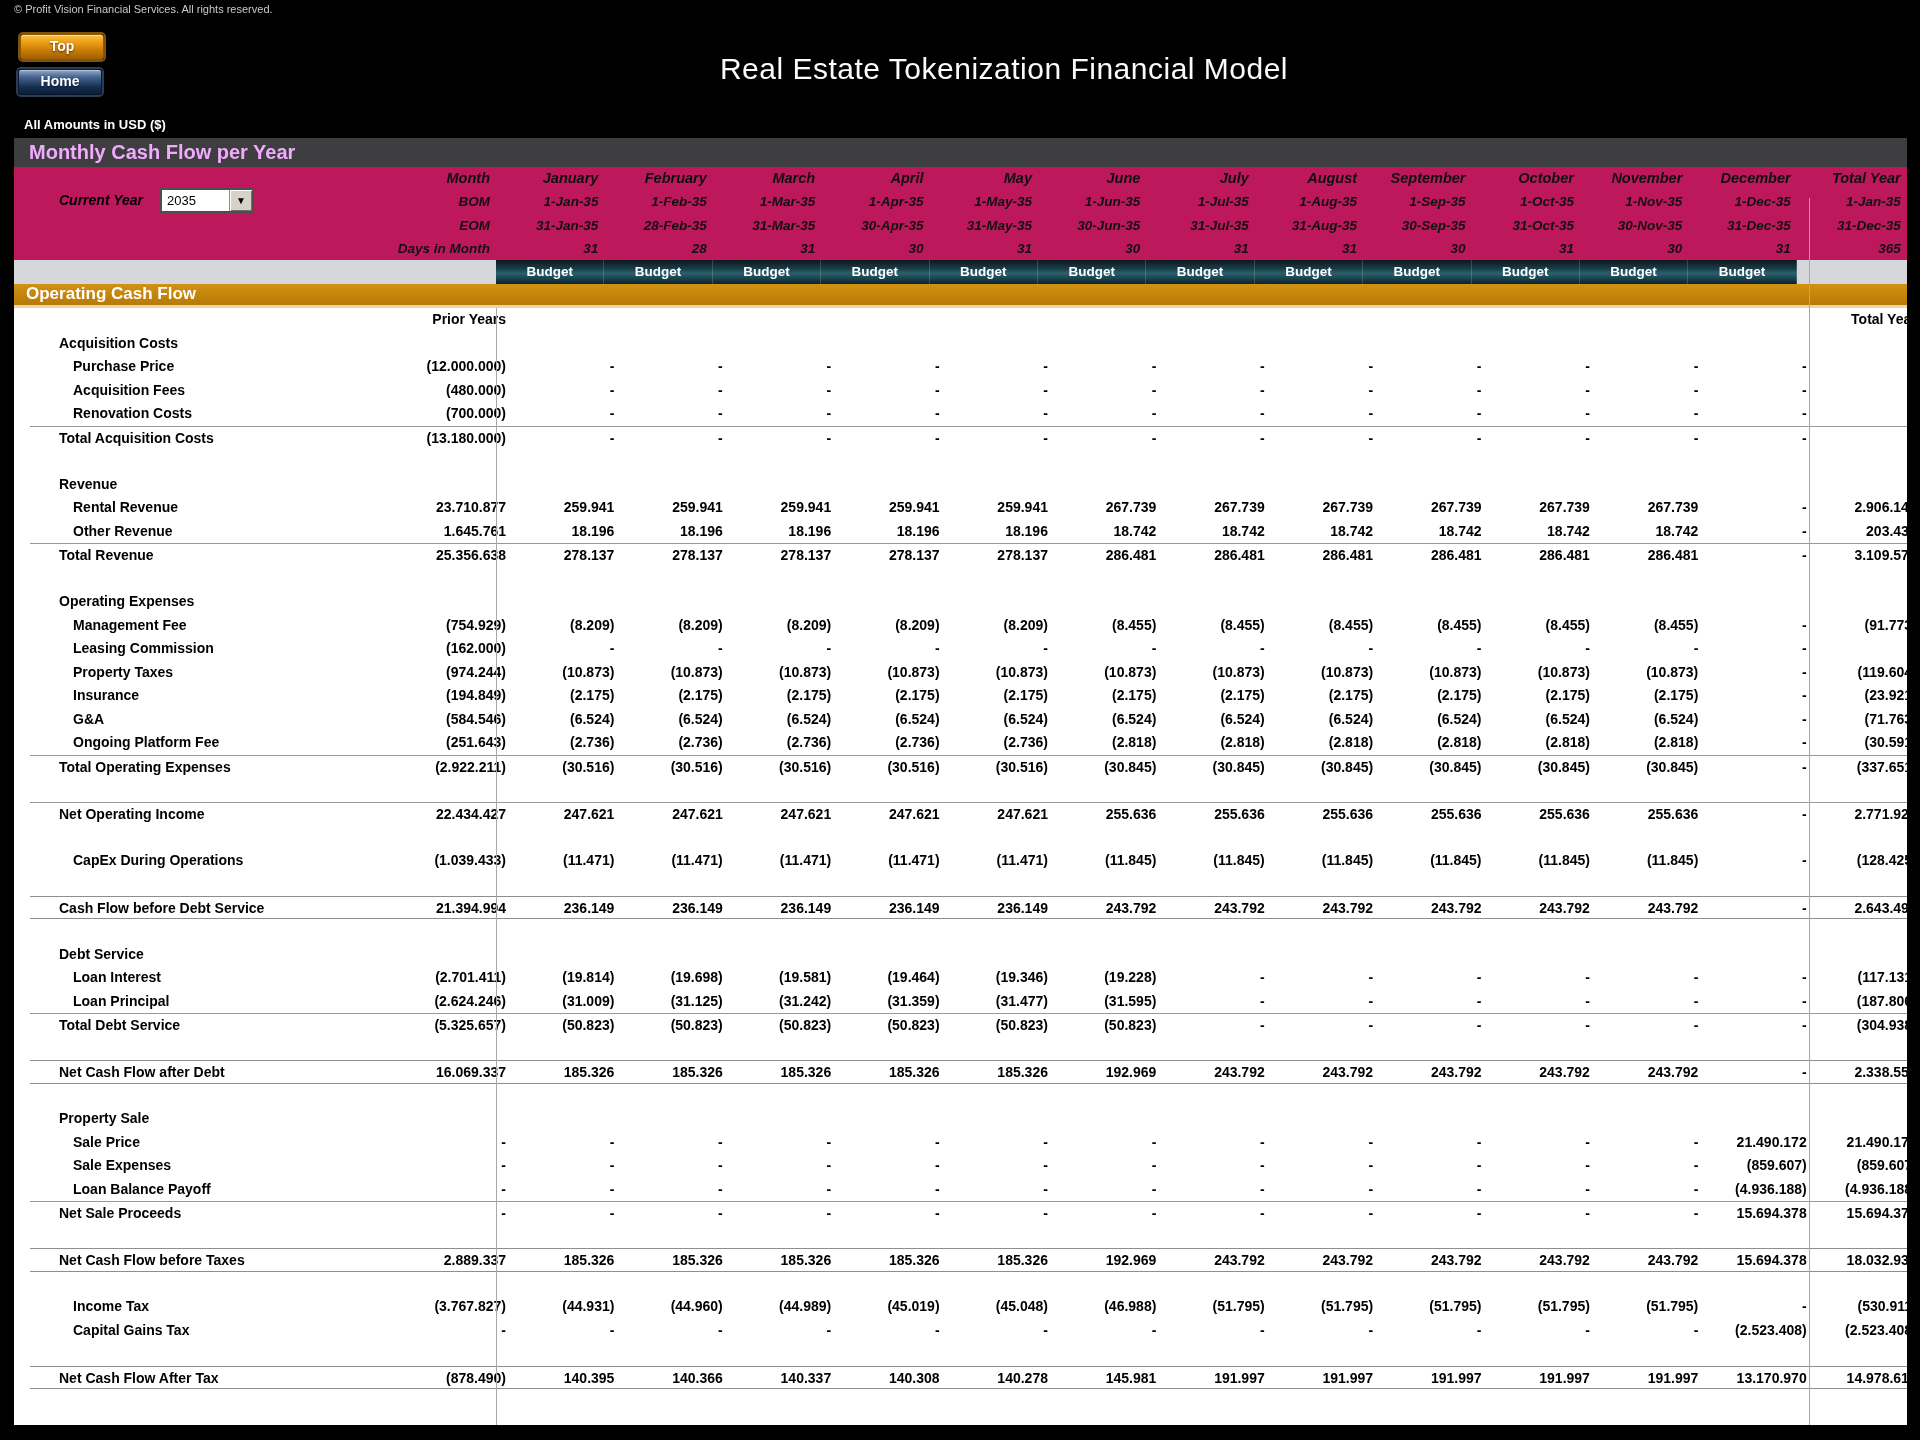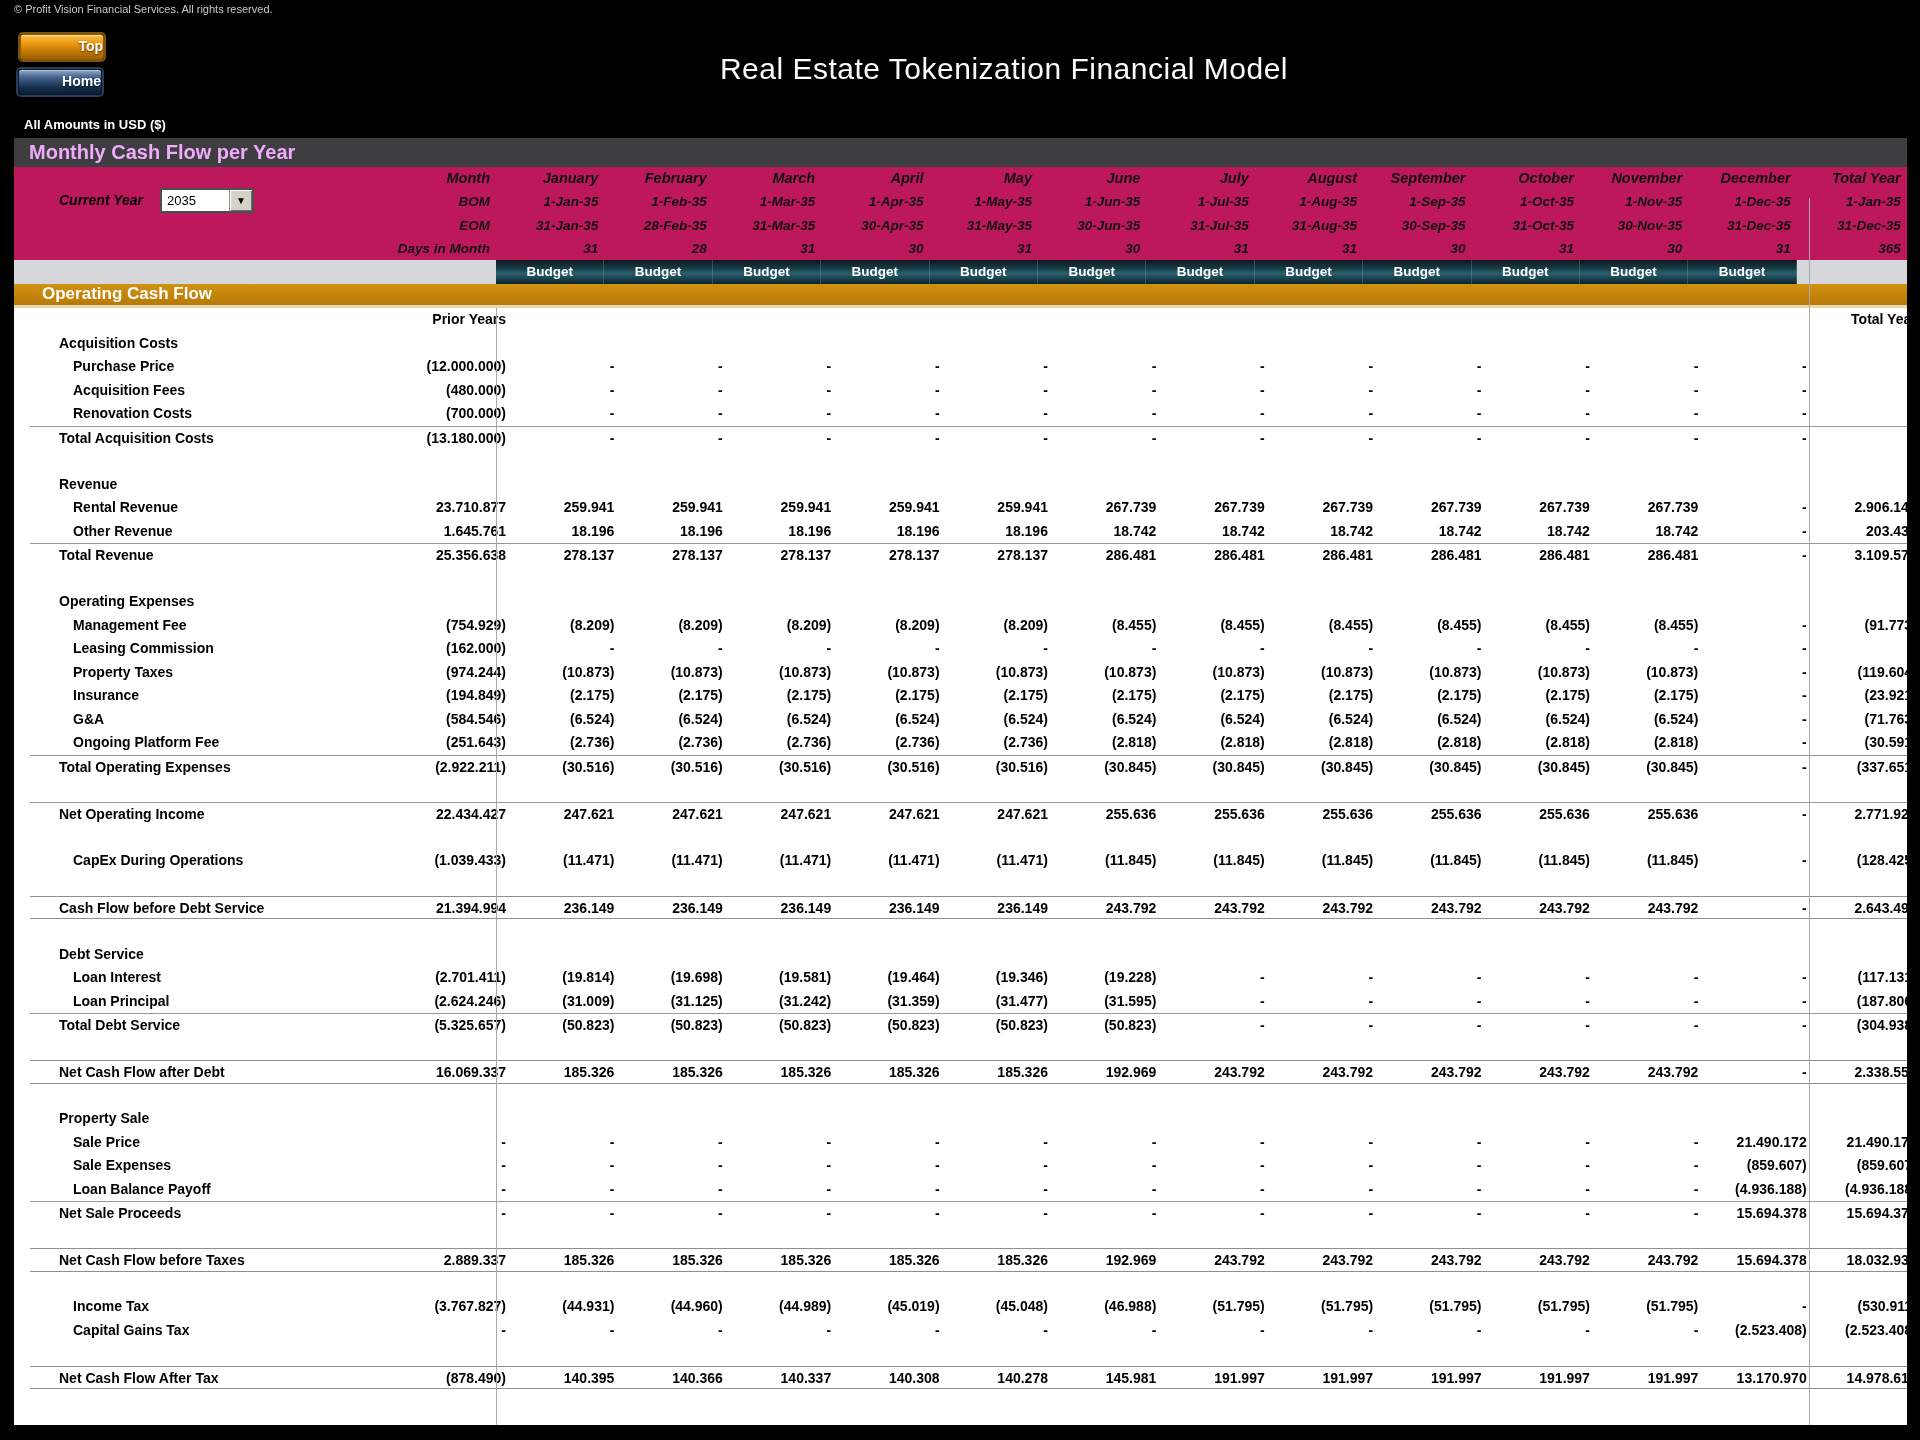--- a/index.html
+++ b/index.html
@@ -1,20 +1,20 @@
 <!DOCTYPE html>
 <html><head>
 <meta charset="utf-8">
 <style>
   html,body { margin:0; padding:0; background:#000; }
   .stage { position:relative; width:1920px; height:1440px; background:#000; overflow:hidden;
            font-family:"Liberation Sans",sans-serif; color:#000; }
   .copyright { position:absolute; left:14px; top:3px; color:#c9c9c9; font-size:11px; }
   .btn { position:absolute; width:82px; height:24px; border-radius:3px; font-weight:700; font-size:14px;
-         color:#fff; text-align:right; line-height:22px; cursor:pointer; font-family:"Liberation Sans",sans-serif; }
+         color:#fff; text-align:center; line-height:22px; cursor:pointer; font-family:"Liberation Sans",sans-serif; }
   .btn-top { left:20px; top:34px;
     background:linear-gradient(180deg,#f7c04a 0%,#ef9f17 30%,#c77c05 65%,#9e5f03 100%);
     border:1px solid #8a5a00; box-shadow:0 0 0 2px rgba(236,150,20,.55), inset 0 1px 0 rgba(255,255,255,.5);
     text-shadow:0 1px 2px rgba(60,30,0,.8); }
   .btn-home { left:18px; top:69px;
     background:linear-gradient(180deg,#93a9c9 0%,#45648f 30%,#16304f 70%,#0a1d36 100%);
     border:1px solid #0a1830; box-shadow:0 0 0 2px rgba(90,120,160,.5), inset 0 1px 0 rgba(255,255,255,.35);
     text-shadow:0 1px 2px rgba(0,10,30,.9); }
   .title { position:absolute; left:0; top:52px; width:1920px; text-align:center;
            color:#fbfbfb; font-size:30px; font-weight:400; letter-spacing:.5px;margin-left:44px; }
@@ -39,21 +39,21 @@
                box-shadow:inset 1px 1px 0 #fff, inset -1px -1px 0 #6e6e6e; cursor:pointer; }
 
   .budgetrow { height:24px; background:#d5d7da; }
   .bfill { background:#d5d7da; }
   .bcell { background:linear-gradient(180deg,#10171c 0%,#173c46 35%,#2a606d 55%,#0b242c 100%);
            color:#fff; font-weight:700; font-size:13.5px; text-align:center; line-height:24px;
            border-right:1px solid rgba(170,190,200,.25); }
 
   .orangeband { height:24px; box-sizing:border-box; line-height:20px;
     background:linear-gradient(180deg,#d09114 0%,#c3830a 60%,#b57a08 100%);
-    border-bottom:3px solid #e4d9a8; color:#fff; font-weight:700; font-size:17px; padding-left:28px; }
+    border-bottom:3px solid #e4d9a8; color:#fff; font-weight:700; font-size:17px; padding-left:12px; }
 
   .tbody { position:relative; background:#fff; padding-bottom:36px; }
   .brow { height:23.5px; line-height:23.5px; font-size:14px; box-sizing:border-box;margin-left:16px; }
   .brow .c { text-align:right; padding-right:6px; font-weight:700; white-space:nowrap; overflow:hidden; }
   .brow .c-label { text-align:left; padding-left:29px; }
   .brow.item .c-label { padding-left:43px; }
   .brow.total { border-top:1px solid #989898; }
   .brow.grand { border-top:1px solid #8e8e8e; border-bottom:1px solid #8e8e8e; }
 
   .vline { position:absolute; width:1px; background:#a8a8a8; z-index:5; }

